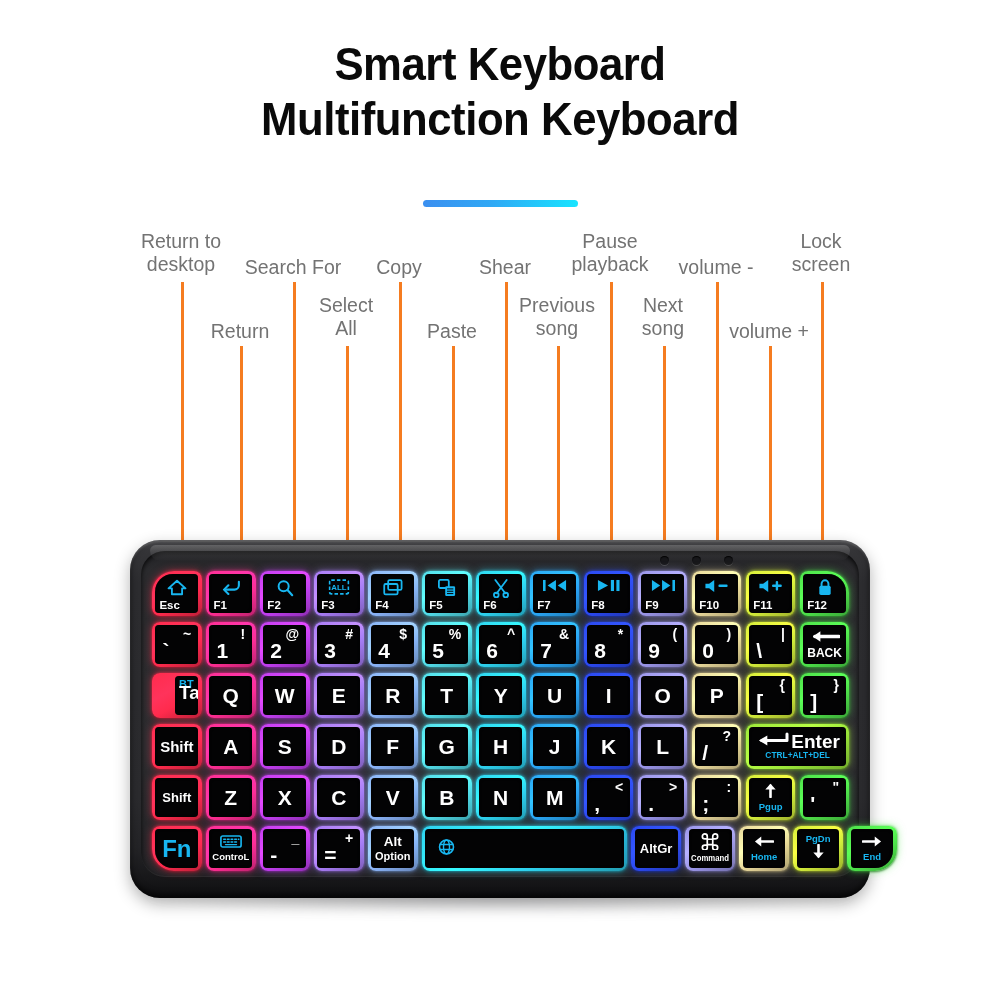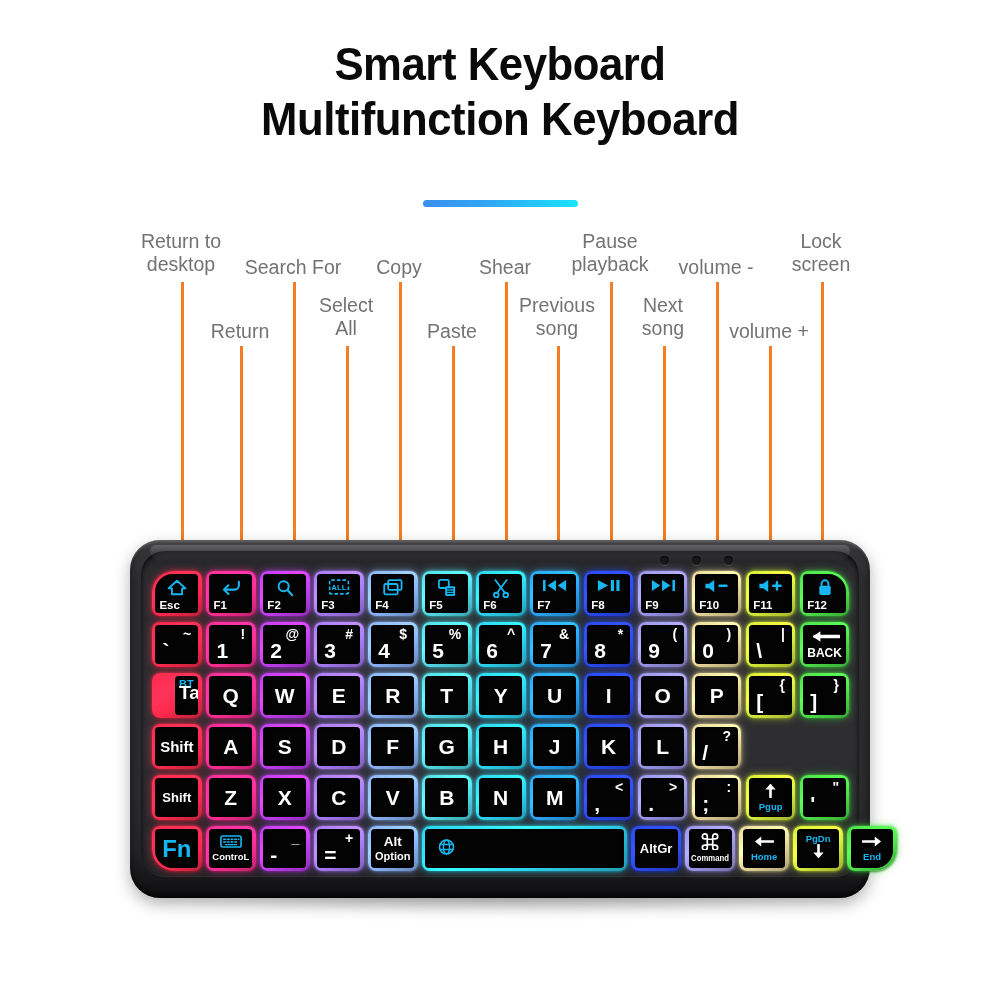--- a/index.html
+++ b/index.html
@@ -581,20 +581,34 @@
           </div>
         </div>
         <div class="key" style="background: linear-gradient(150deg, #e8d79a 0%, #fffeb6 38%, #e8d79a 62%, #ac9f72 100%);box-shadow: 0 0 9px rgba(232,215,154,0.55), 0 0 3px rgba(232,215,154,0.85), 0 1px 2px rgba(0,0,0,0.6);">
           <div class="cap">
             <div class="dual">
               <span class="up">?</span>
               <span class="lo">/</span>
             </div>
           </div>
         </div>
+        <div class="key w-enter" style="background: linear-gradient(150deg, #9ce83a 0%, #b8ff44 38%, #9ce83a 62%, #73ac2b 100%);box-shadow: 0 0 9px rgba(156,232,58,0.55), 0 0 3px rgba(156,232,58,0.85), 0 1px 2px rgba(0,0,0,0.6);">
+          <div class="cap">
+            <div class="stack">
+              <div style="display: flex; align-items: center; gap: 2px;">
+                <span><svg width="34" height="15" viewBox="0 0 36 16">
+                    <path d="M34 2 V9 H7" fill="none" stroke="#fff" stroke-width="3.2" stroke-linecap="round" stroke-linejoin="round"></path>
+                    <path d="M13 3.6 L4 9 L13 14.4 Z" fill="#fff"></path>
+                  </svg></span>
+                <span class="lg" style="font-size: 19px;">Enter</span>
+              </div>
+              <span class="xs cyan">CTRL+ALT+DEL</span>
+            </div>
+          </div>
+        </div>
       </div>
       <div class="krow" style="top: 204px;">
         <div class="key" style="background: linear-gradient(150deg, #ff2b4d 0%, #ff335b 38%, #ff2b4d 62%, #bd2039 100%);box-shadow: 0 0 9px rgba(255,43,77,0.55), 0 0 3px rgba(255,43,77,0.85), 0 1px 2px rgba(0,0,0,0.6);">
           <div class="cap">
             <span class="md" style="font-size: 13px;">Shift</span>
           </div>
         </div>
         <div class="key" style="background: linear-gradient(150deg, #ff2e93 0%, #ff36ad 38%, #ff2e93 62%, #bd226d 100%);box-shadow: 0 0 9px rgba(255,46,147,0.55), 0 0 3px rgba(255,46,147,0.85), 0 1px 2px rgba(0,0,0,0.6);">
           <div class="cap">
             <span class="lg">Z</span>

